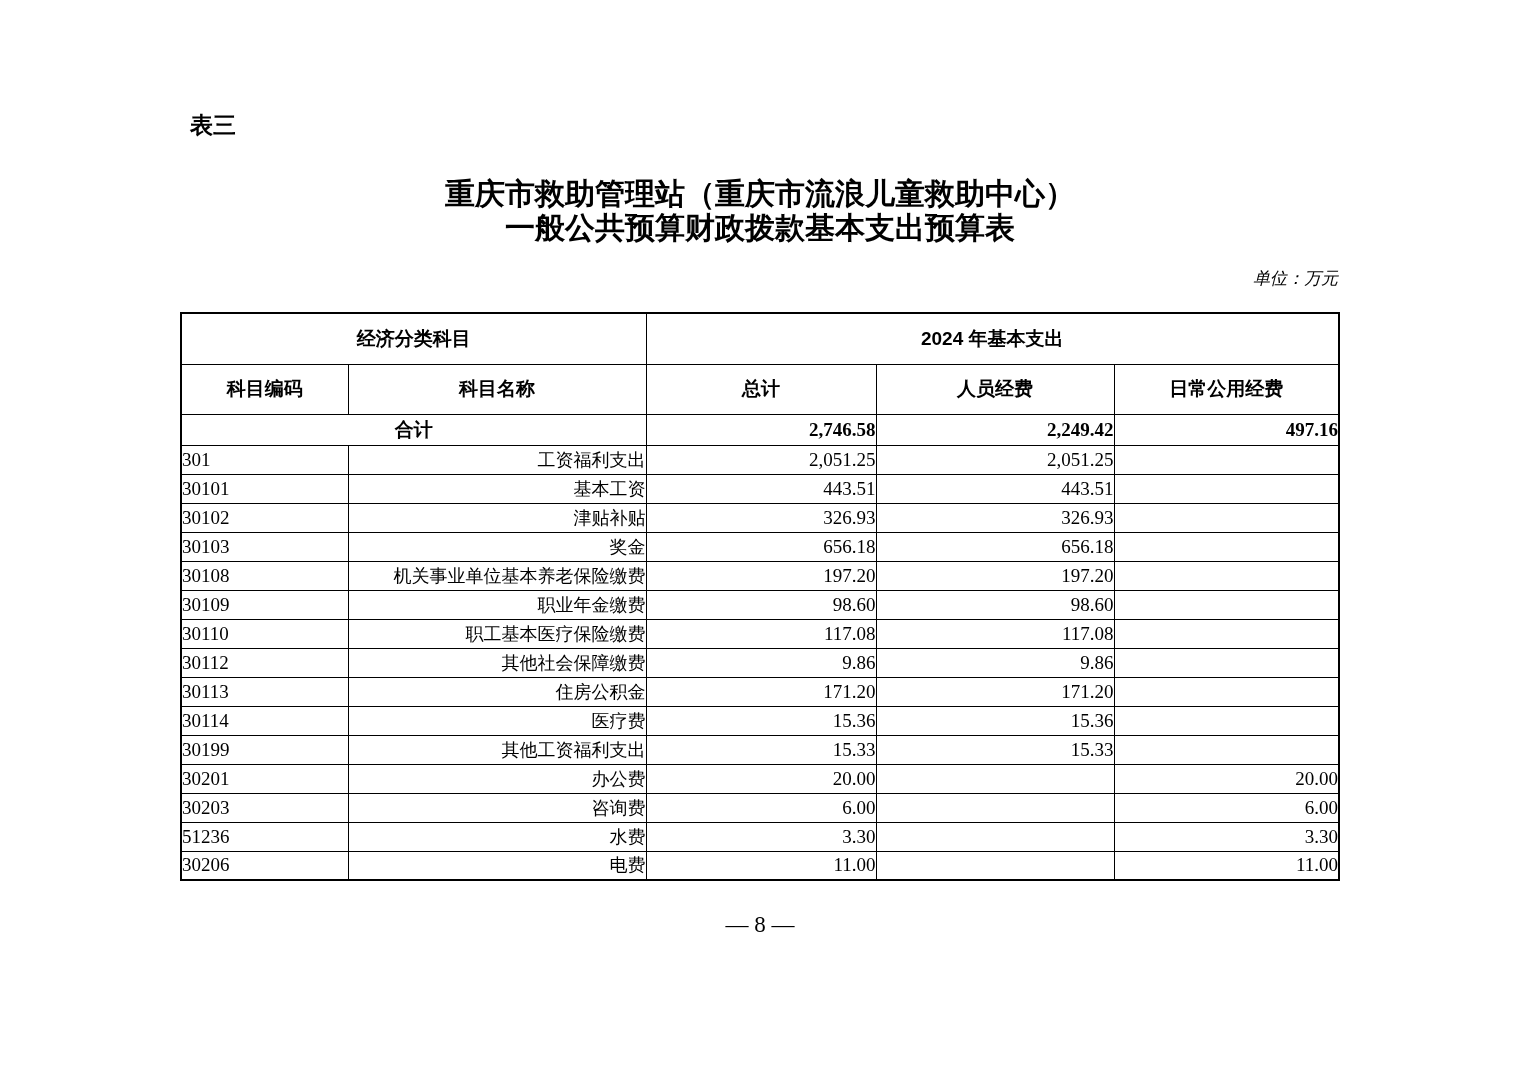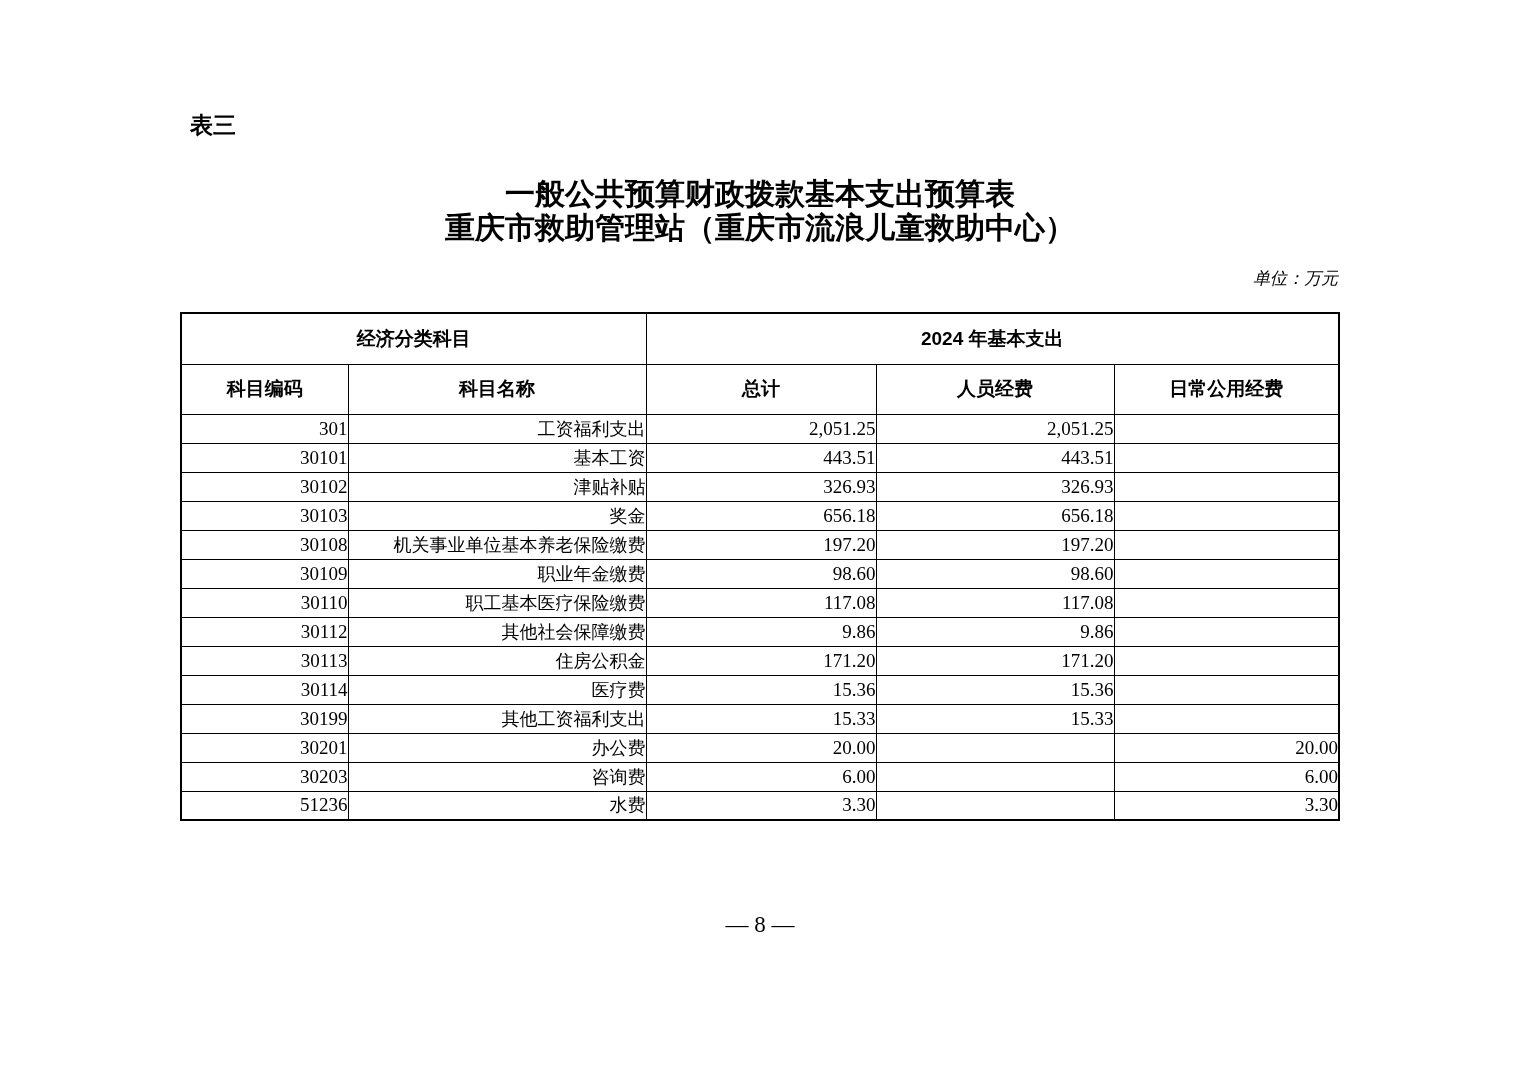--- a/index.html
+++ b/index.html
@@ -34,43 +34,43 @@
   }
   thead tr.hdr-group{height:51px;margin-left:33px;}
   thead tr.hdr-cols{height:50px;}
   table.budget th{
     font-family:"Liberation Sans","DejaVu Sans",sans-serif;
     font-weight:bold;font-size:19px;text-align:center;
   }
   tbody tr{height:29px;}
   tbody tr.total-row{height:31px;}
   tbody td{font-size:19px;font-family:"Liberation Serif","DejaVu Serif",serif;}
-  td.c-code{text-align:right;padding-left:12px;}
+  td.c-code{text-align:left;padding-left:12px;}
   td.c-name{text-align:right;padding-left:11px;font-size:18px;}
   td.num{text-align:right;padding-right:12px;}
   tr.total-row td{font-weight:bold;}
   td.total-label{
     text-align:center;
     font-family:"Liberation Sans","DejaVu Sans",sans-serif;
     font-size:19px;font-weight:bold;
   }
   .page-number{
     position:absolute;top:912px;left:0;width:1520px;
     text-align:center;font-size:23px;
     font-family:"Liberation Serif","DejaVu Serif",serif;
   }
 </style>
 </head>
 <body>
 
 <div class="doc-label">表三</div>
 
 <div class="doc-title">
+  <div>重庆市救助管理站（重庆市流浪儿童救助中心）</div>
   <div>一般公共预算财政拨款基本支出预算表</div>
-  <div>重庆市救助管理站（重庆市流浪儿童救助中心）</div>
 </div>
 
 <div class="unit-note">单位：万元</div>
 
 <table class="budget">
   <colgroup>
     <col style="width:167px">
     <col style="width:298px">
     <col style="width:230px">
     <col style="width:238px">
@@ -83,20 +83,26 @@
     </tr>
     <tr class="hdr-cols">
       <th>科目编码</th>
       <th>科目名称</th>
       <th>总计</th>
       <th>人员经费</th>
       <th>日常公用经费</th>
     </tr>
   </thead>
   <tbody>
+    <tr class="total-row">
+      <td colspan="2" class="total-label">合计</td>
+      <td class="num">2,746.58</td>
+      <td class="num">2,249.42</td>
+      <td class="num">497.16</td>
+    </tr>
   <tr>
         <td class="c-code">301</td>
         <td class="c-name">工资福利支出</td>
         <td class="num">2,051.25</td>
         <td class="num">2,051.25</td>
         <td class="num"></td>
       </tr>
       <tr>
         <td class="c-code">30101</td>
         <td class="c-name">基本工资</td>
@@ -181,16 +187,23 @@
         <td class="num"></td>
         <td class="num">6.00</td>
       </tr>
       <tr>
         <td class="c-code">51236</td>
         <td class="c-name">水费</td>
         <td class="num">3.30</td>
         <td class="num"></td>
         <td class="num">3.30</td>
       </tr>
+      <tr>
+        <td class="c-code">30206</td>
+        <td class="c-name">电费</td>
+        <td class="num">11.00</td>
+        <td class="num"></td>
+        <td class="num">11.00</td>
+      </tr>
     </tbody>
 </table>
 
 <div class="page-number">— 8 —</div>
 
 </body></html>

